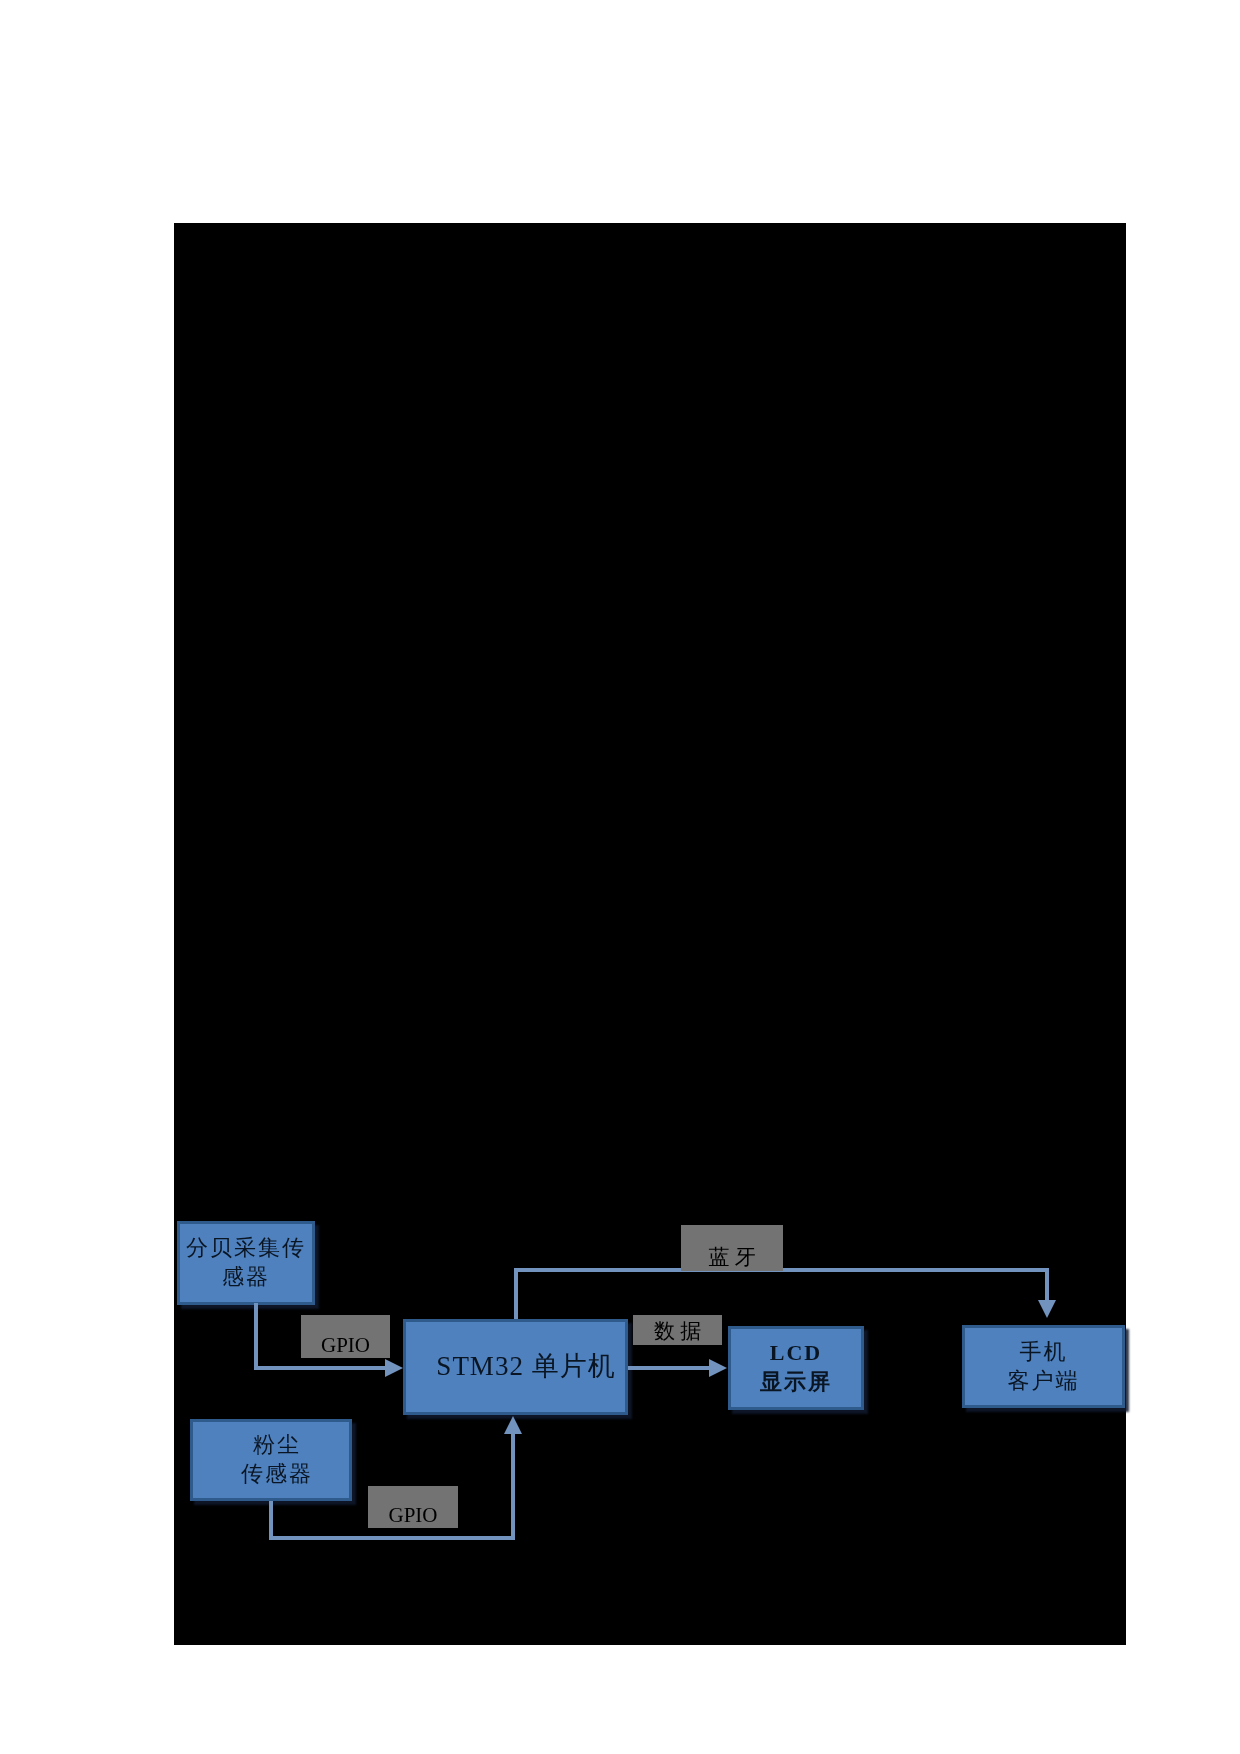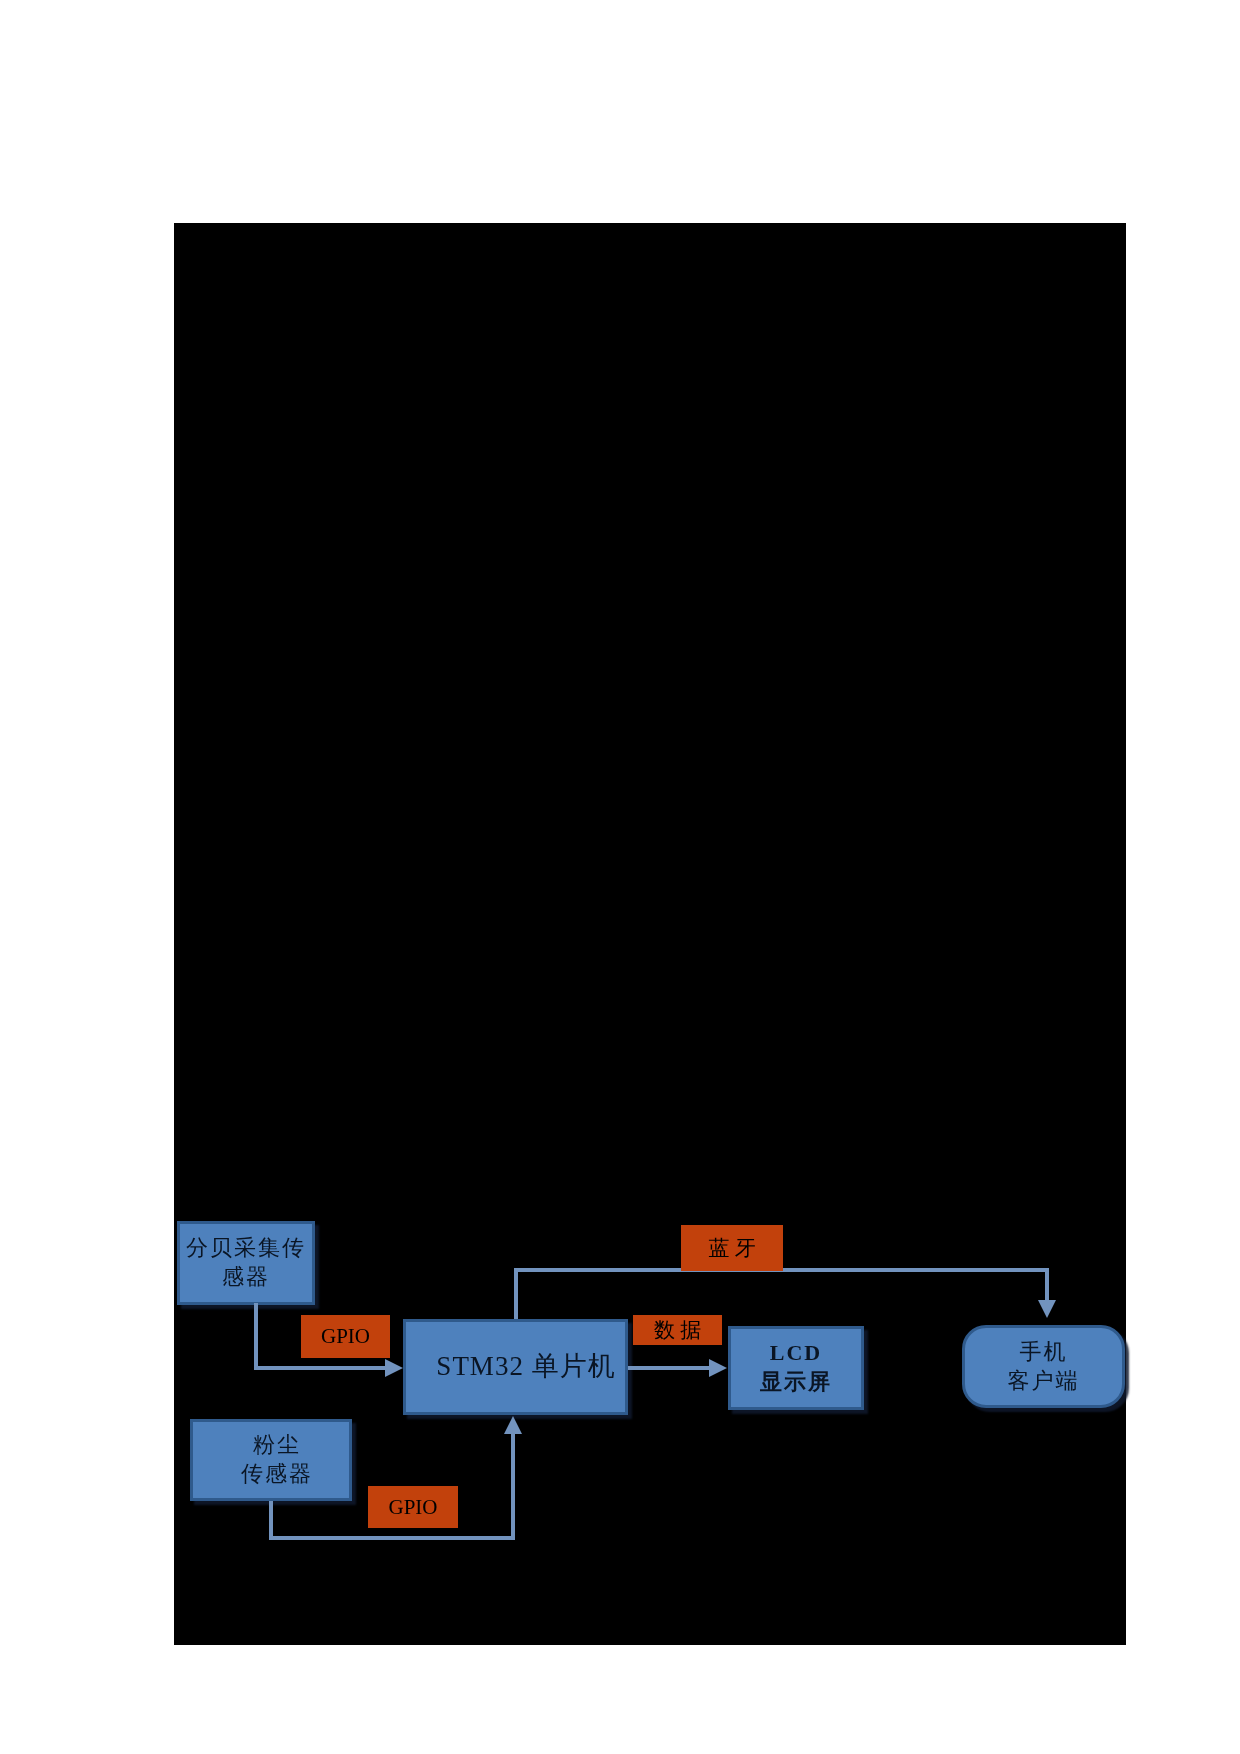--- a/index.html
+++ b/index.html
@@ -32,24 +32,24 @@
     text-align:center;
     font-size:22px;
     line-height:1.3;
     letter-spacing:2px;
   }
   .node.stm32 { font-size:27px; letter-spacing:1px;padding-left:21px; }
   .node span { display:block; }
   .edge-label {
     position:absolute;
     box-sizing:border-box;
-    background:#c2410c;
+    background:#737373;
     color:#000000;
     display:flex;
-    align-items:center;
+    align-items:flex-end;
     justify-content:center;
     font-size:21px;
     z-index:3;
   }
   .line {
     position:absolute;
     background:#7293BE;
     z-index:1;
   }
   .arrow { position:absolute; width:0; height:0; z-index:2; }
@@ -113,21 +113,21 @@
 
   <div class="node stm32" style="left:403px; top:1319px; width:225px; height:96px;">
     <span>STM32 单片机</span>
   </div>
 
   <div class="node" style="left:728px; top:1326px; width:136px; height:84px;font-weight:bold;">
     <span>LCD</span>
     <span>显示屏</span>
   </div>
 
-  <div class="node" style="left:962px; top:1325px; width:163px; height:83px;border-radius:24px;">
+  <div class="node" style="left:962px; top:1325px; width:163px; height:83px;">
     <span>手机</span>
     <span>客户端</span>
   </div>
 
   <div class="node" style="left:190px; top:1419px; width:162px; height:82px;padding-left:12px;">
     <span>粉尘</span>
     <span>传感器</span>
   </div>
 
 </div>

